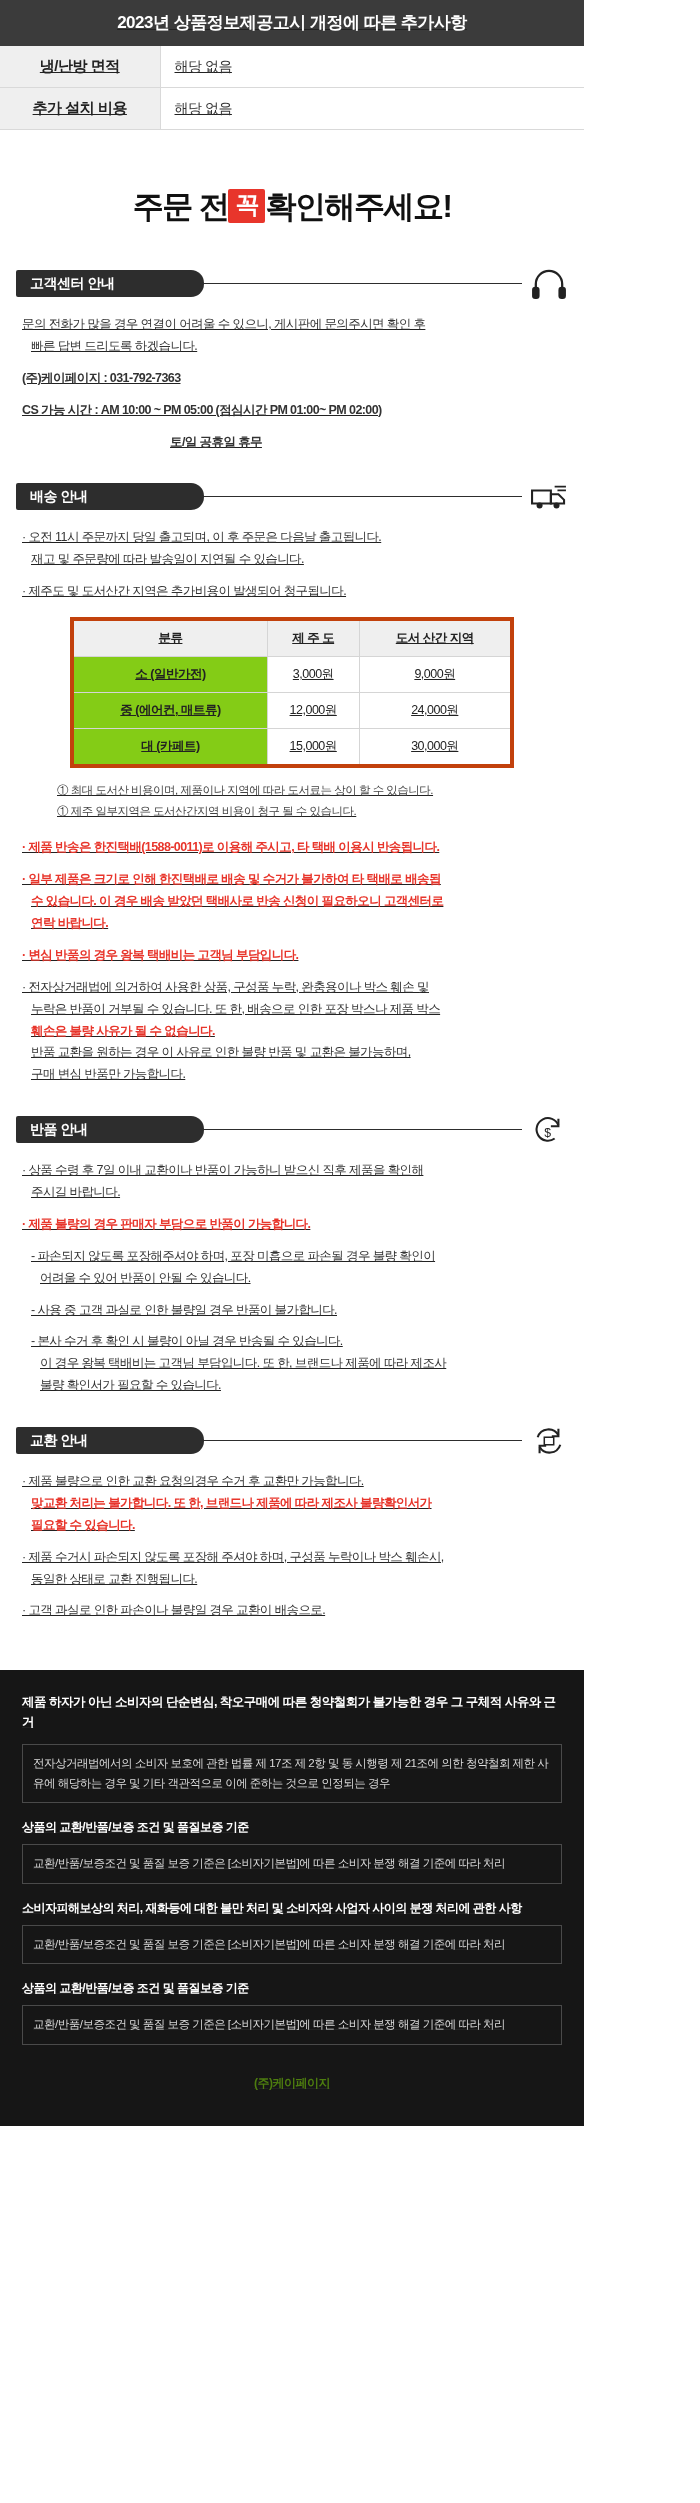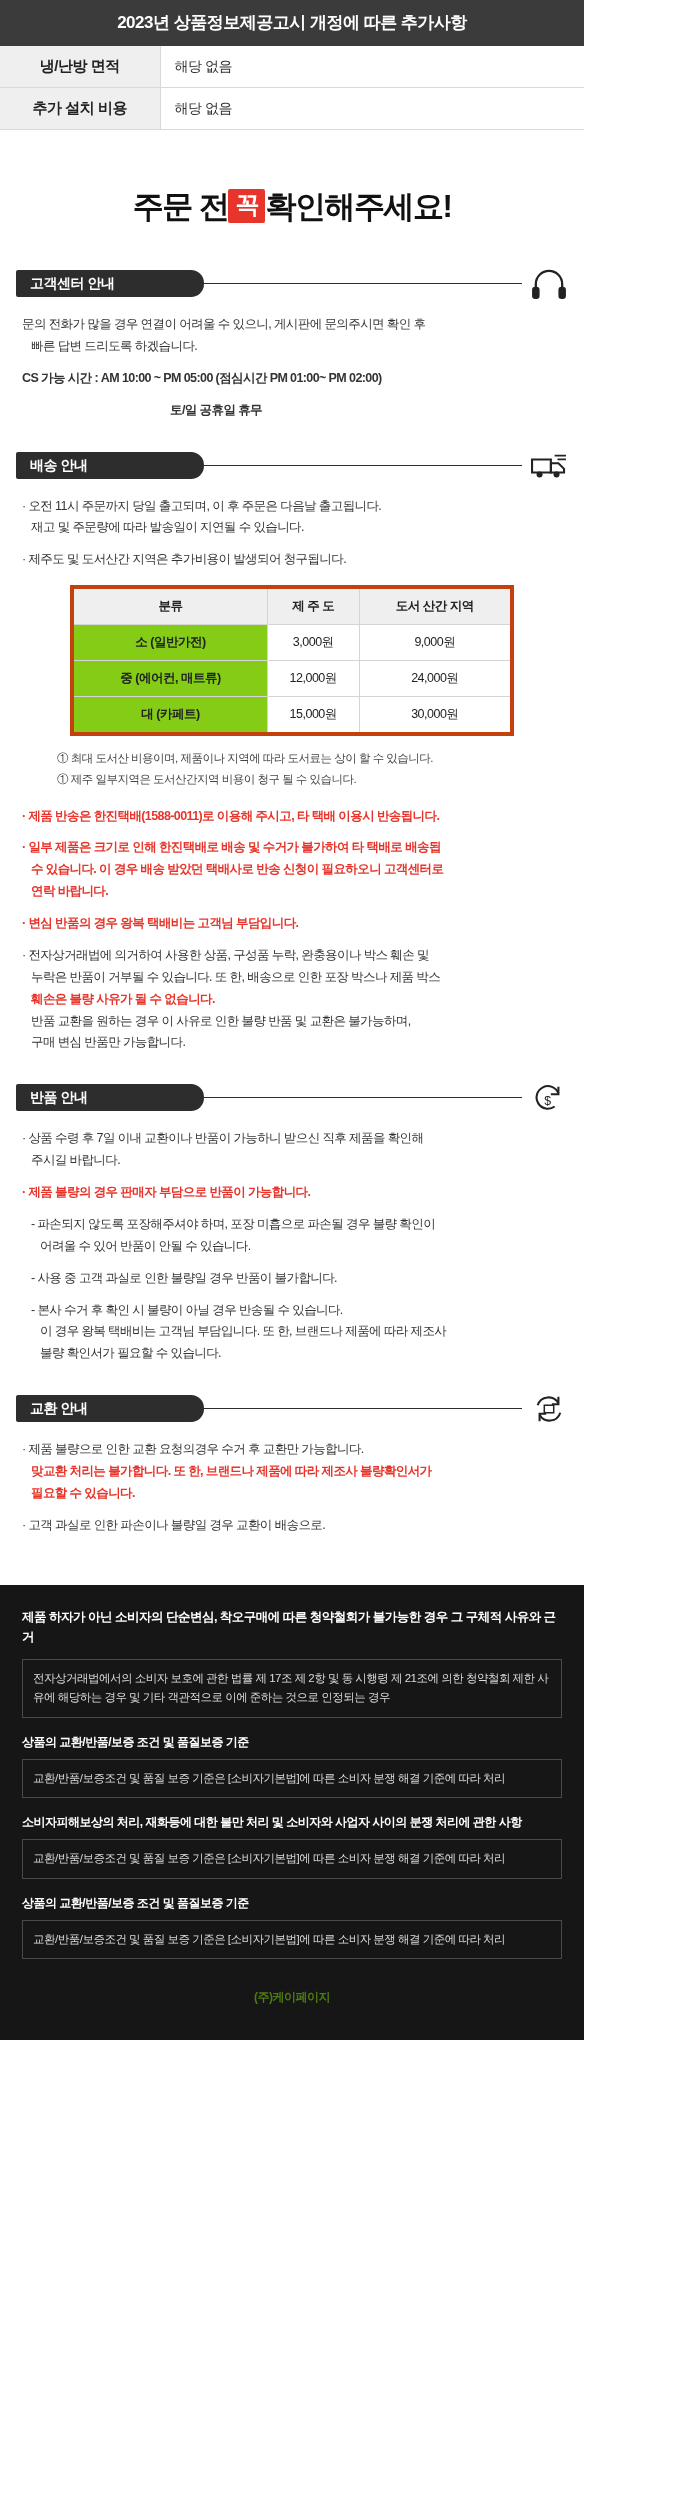--- a/index.html
+++ b/index.html
@@ -3,21 +3,21 @@
 <meta charset="utf-8">
 <style>
   * { box-sizing: border-box; }
   html, body { margin: 0; padding: 0; }
   body {
     width: 700px;
     font-family: "Liberation Sans", sans-serif;
     background: #ffffff;
     color: #222;
   }
-  .page { width: 584px; position: relative; }
+  .page { width: 584px; position: relative; text-decoration: underline; }
 
   
   .top-title {
     background: #3b3b3b;
     color: #ffffff;
     font-size: 17px;
     font-weight: bold;
     text-align: center;
     padding: 11px 0 12px;
     letter-spacing: -0.5px;
@@ -226,20 +226,21 @@
         <svg viewBox="0 0 40 34" width="38" height="32">
           <path d="M6 22 V17 a14 14 0 0 1 28 0 V22" fill="none" stroke="#222" stroke-width="2.4"></path>
           <rect x="2" y="20" width="8" height="13" rx="3.4" fill="#222"></rect>
           <rect x="30" y="20" width="8" height="13" rx="3.4" fill="#222"></rect>
         </svg>
       </span>
     </div>
     <div class="body-text">
       <p><span>문의 전화가 많을 경우 연결이 어려울 수 있으니, 게시판에 문의주시면 확인 후</span><br>
          <span class="ind">빠른 답변 드리도록 하겠습니다.</span></p>
+      <p class="bold">(주)케이페이지 : 031-792-7363</p>
       <p class="bold">CS 가능 시간 : AM 10:00 ~ PM 05:00 (점심시간 PM 01:00~ PM 02:00)</p>
       <p class="bold" style="text-align:center;padding-right:150px;">토/일 공휴일 휴무</p>
     </div>
   </div>
 
   <div class="section">
     <div class="sec-head">
       <span class="bar"></span>
       <span class="bar-label">배송 안내</span>
       <span class="rule"></span>
@@ -341,20 +342,22 @@
           <path d="M30 4 v8 h-7" fill="none" stroke="#222" stroke-width="2.2"></path>
           <path d="M10 30 v-8 h7" fill="none" stroke="#222" stroke-width="2.2"></path>
           <rect x="15" y="13" width="10" height="8" fill="none" stroke="#222" stroke-width="1.6"></rect>
         </svg>
       </span>
     </div>
     <div class="body-text">
       <p><span>· 제품 불량으로 인한 교환 요청의경우 수거 후 교환만 가능합니다.</span><br>
          <span class="ind red bold">맞교환 처리는 불가합니다. 또 한, 브랜드나 제품에 따라 제조사 불량확인서가</span><br>
          <span class="ind red bold">필요할 수 있습니다.</span></p>
+      <p><span>· 제품 수거시 파손되지 않도록 포장해 주셔야 하며, 구성품 누락이나 박스 훼손시,</span><br>
+         <span class="ind">동일한 상태로 교환 진행됩니다.</span></p>
       <p>· 고객 과실로 인한 파손이나 불량일 경우 교환이 배송으로.</p>
     </div>
   </div>
 
   <div class="legal">
     <p class="lead">제품 하자가 아닌 소비자의 단순변심, 착오구매에 따른 청약철회가 불가능한 경우 그 구체적 사유와 근거</p>
     <div class="box">전자상거래법에서의 소비자 보호에 관한 법률 제 17조 제 2항 및 동 시행령 제 21조에 의한 청약철회 제한 사유에 해당하는 경우 및 기타 객관적으로 이에 준하는 것으로 인정되는 경우</div>
 
     <h4>상품의 교환/반품/보증 조건 및 품질보증 기준</h4>
     <div class="box">교환/반품/보증조건 및 품질 보증 기준은 [소비자기본법]에 따른 소비자 분쟁 해결 기준에 따라 처리</div>

